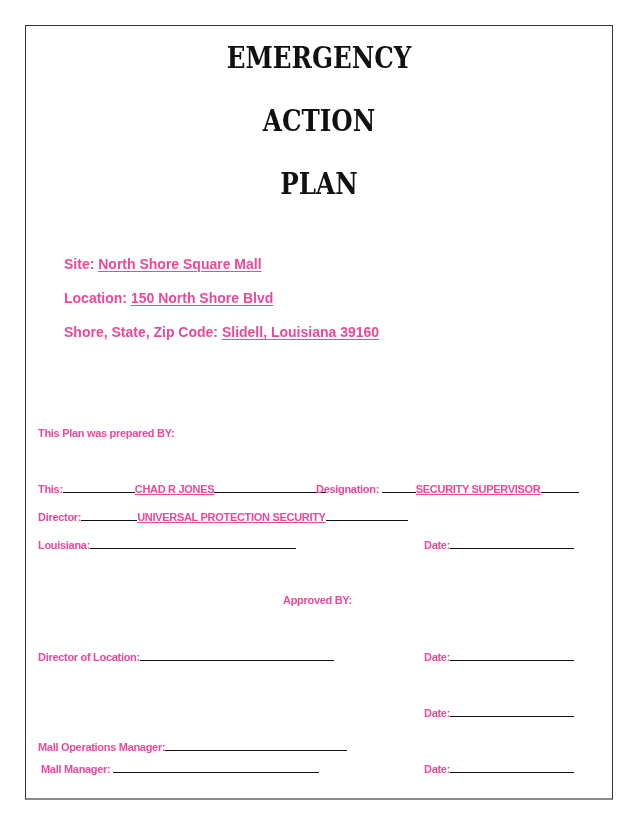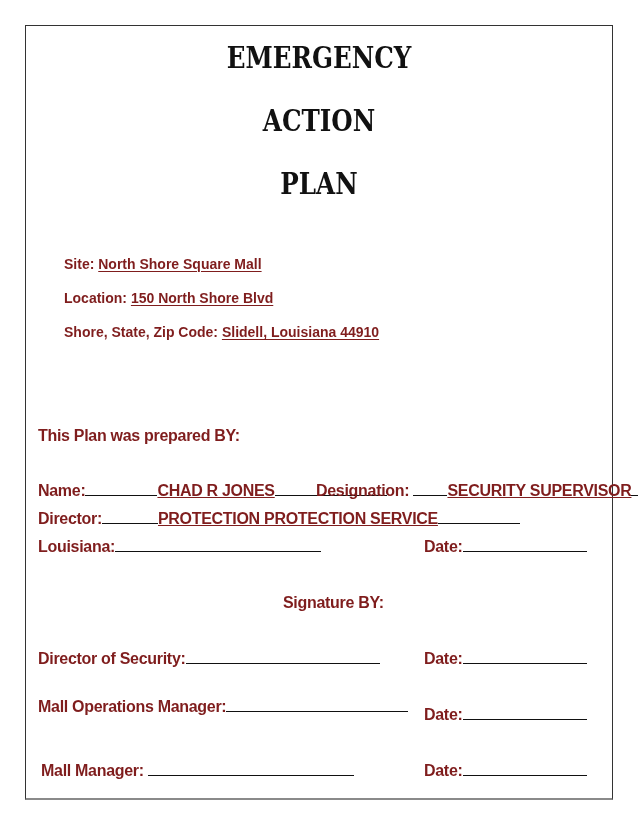--- a/index.html
+++ b/index.html
@@ -6,27 +6,27 @@
     body { width: 638px; height: 826px; position: relative; overflow: hidden; }
     .page-border {
       position: absolute; left: 25px; top: 25px; width: 588px; height: 775px;
       border: 1px solid #333333; border-bottom: 2px solid #8a8a8a; box-sizing: border-box;
     }
     .title {
       position: absolute; left: 0; width: 638px; text-align: center;
       font-family: "DejaVu Serif", "Liberation Serif", serif; font-weight: bold;
       font-size: 30px; color: #111; letter-spacing: 0px; transform: scaleX(0.82);
     }
-    .sans { font-family: "Liberation Sans", "DejaVu Sans", sans-serif; color: #7f1d1d; }
+    .sans { font-family: "Liberation Sans", "DejaVu Sans", sans-serif; color: #ec4899; }
     .info {
       position: absolute; left: 64px; font-size: 14px; font-weight: bold; white-space: nowrap;
     }
     .info .val { text-decoration: underline; text-underline-offset: 2px; }
     .row {
-      position: absolute; font-size: 16px; font-weight: bold; white-space: nowrap; letter-spacing: -0.3px;
+      position: absolute; font-size: 11px; font-weight: bold; white-space: nowrap; letter-spacing: -0.3px;
     }
     .u { text-decoration: underline; }
     .blank { display: inline-block; border-bottom: 1px solid #111; height: 10px; vertical-align: baseline; }
   </style>
 </head>
 <body>
 
 <div class="page-border"></div>
 
 <div class="title" style="top:40px;">EMERGENCY</div>
@@ -36,54 +36,54 @@
 <div class="info sans" style="top:256px;">
   <span>Site:</span>
   <span class="val">North Shore Square Mall</span>
 </div>
 <div class="info sans" style="top:290px;text-align:right;">
   <span>Location:</span>
   <span class="val">150 North Shore Blvd</span>
 </div>
 <div class="info sans" style="top:324px;">
   <span>Shore, State, Zip Code:</span>
-  <span class="val">Slidell, Louisiana 44910</span>
+  <span class="val">Slidell, Louisiana 39160</span>
 </div>
 
 <div class="row sans" style="left:38px; top:427px;">This Plan was prepared BY:</div>
 
 <div class="row sans" style="left:38px; top:482px;">
-  <span>Name:</span><span class="blank" style="width:72px;"></span><span class="u">CHAD R JONES</span><span class="blank" style="width:112px;"></span>
+  <span>This:</span><span class="blank" style="width:72px;"></span><span class="u">CHAD R JONES</span><span class="blank" style="width:112px;"></span>
 </div>
 <div class="row sans" style="left:316px; top:482px;">
   <span>Designation:</span>
   <span class="blank" style="width:34px;"></span><span class="u">SECURITY SUPERVISOR</span><span class="blank" style="width:38px;"></span>
 </div>
 
 <div class="row sans" style="left:38px; top:510px;">
-  <span>Director:</span><span class="blank" style="width:56px;"></span><span class="u">PROTECTION PROTECTION SERVICE</span><span class="blank" style="width:82px;"></span>
+  <span>Director:</span><span class="blank" style="width:56px;"></span><span class="u">UNIVERSAL PROTECTION SECURITY</span><span class="blank" style="width:82px;"></span>
 </div>
 
 <div class="row sans" style="left:38px; top:538px;">
   <span>Louisiana:</span><span class="blank" style="width:206px;"></span>
 </div>
 <div class="row sans" style="left:424px; top:538px;">
   <span>Date:</span><span class="blank" style="width:124px;"></span>
 </div>
 
-<div class="row sans" style="left:283px; top:594px;">Signature BY:</div>
+<div class="row sans" style="left:283px; top:594px;">Approved BY:</div>
 
 <div class="row sans" style="left:38px; top:650px;">
-  <span>Director of Security:</span><span class="blank" style="width:194px;"></span>
+  <span>Director of Location:</span><span class="blank" style="width:194px;"></span>
 </div>
 <div class="row sans" style="left:424px; top:650px;">
   <span>Date:</span><span class="blank" style="width:124px;"></span>
 </div>
 
-<div class="row sans" style="left:38px; top:698px;">
+<div class="row sans" style="left:38px; top:740px;">
   <span>Mall Operations Manager:</span><span class="blank" style="width:182px;"></span>
 </div>
 <div class="row sans" style="left:424px; top:706px;">
   <span>Date:</span><span class="blank" style="width:124px;"></span>
 </div>
 
 <div class="row sans" style="left:41px; top:762px;">
   <span>Mall Manager:</span>
   <span class="blank" style="width:206px;"></span>
 </div>

